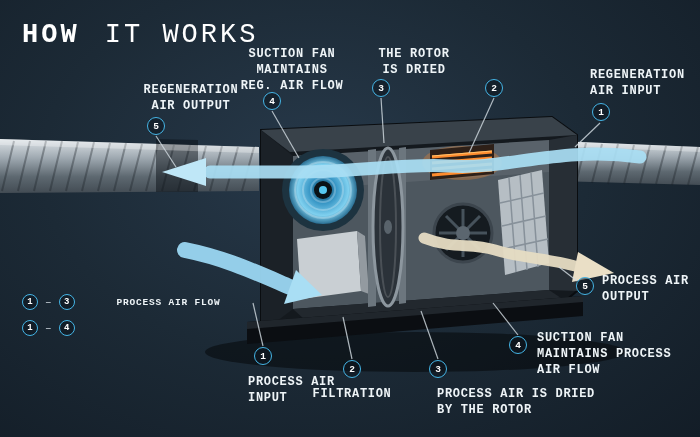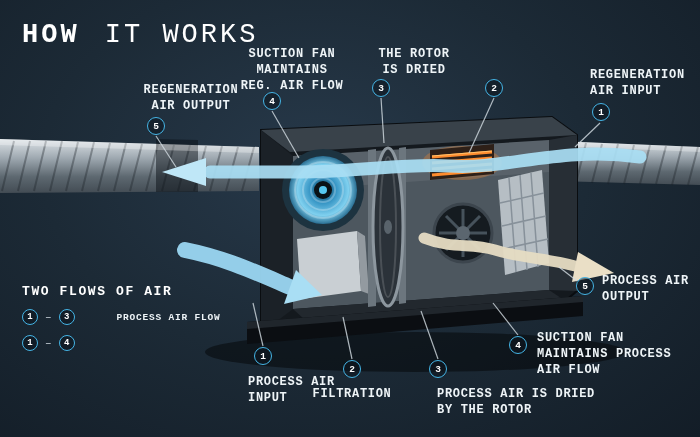--- a/index.html
+++ b/index.html
@@ -211,21 +211,20 @@
   <div class="num num-b4">4</div>
   <div class="co lbl-b4">SUCTION FAN
 MAINTAINS PROCESS
 AIR FLOW</div>
 
   <div class="num num-b5">5</div>
   <div class="co lbl-b5">PROCESS AIR
 OUTPUT</div>
 
   <div class="legend">
-    <div class="legend-title">TWO FLOWS OF AIR</div>
     <div class="legend-row">
       <span class="lc">1</span>
       <span class="dash">–</span>
       <span class="lc">3</span>
       <span class="legend-label">PROCESS AIR FLOW</span>
     </div>
     <div class="legend-row">
       <span class="lc">1</span>
       <span class="dash">–</span>
       <span class="lc">4</span>

